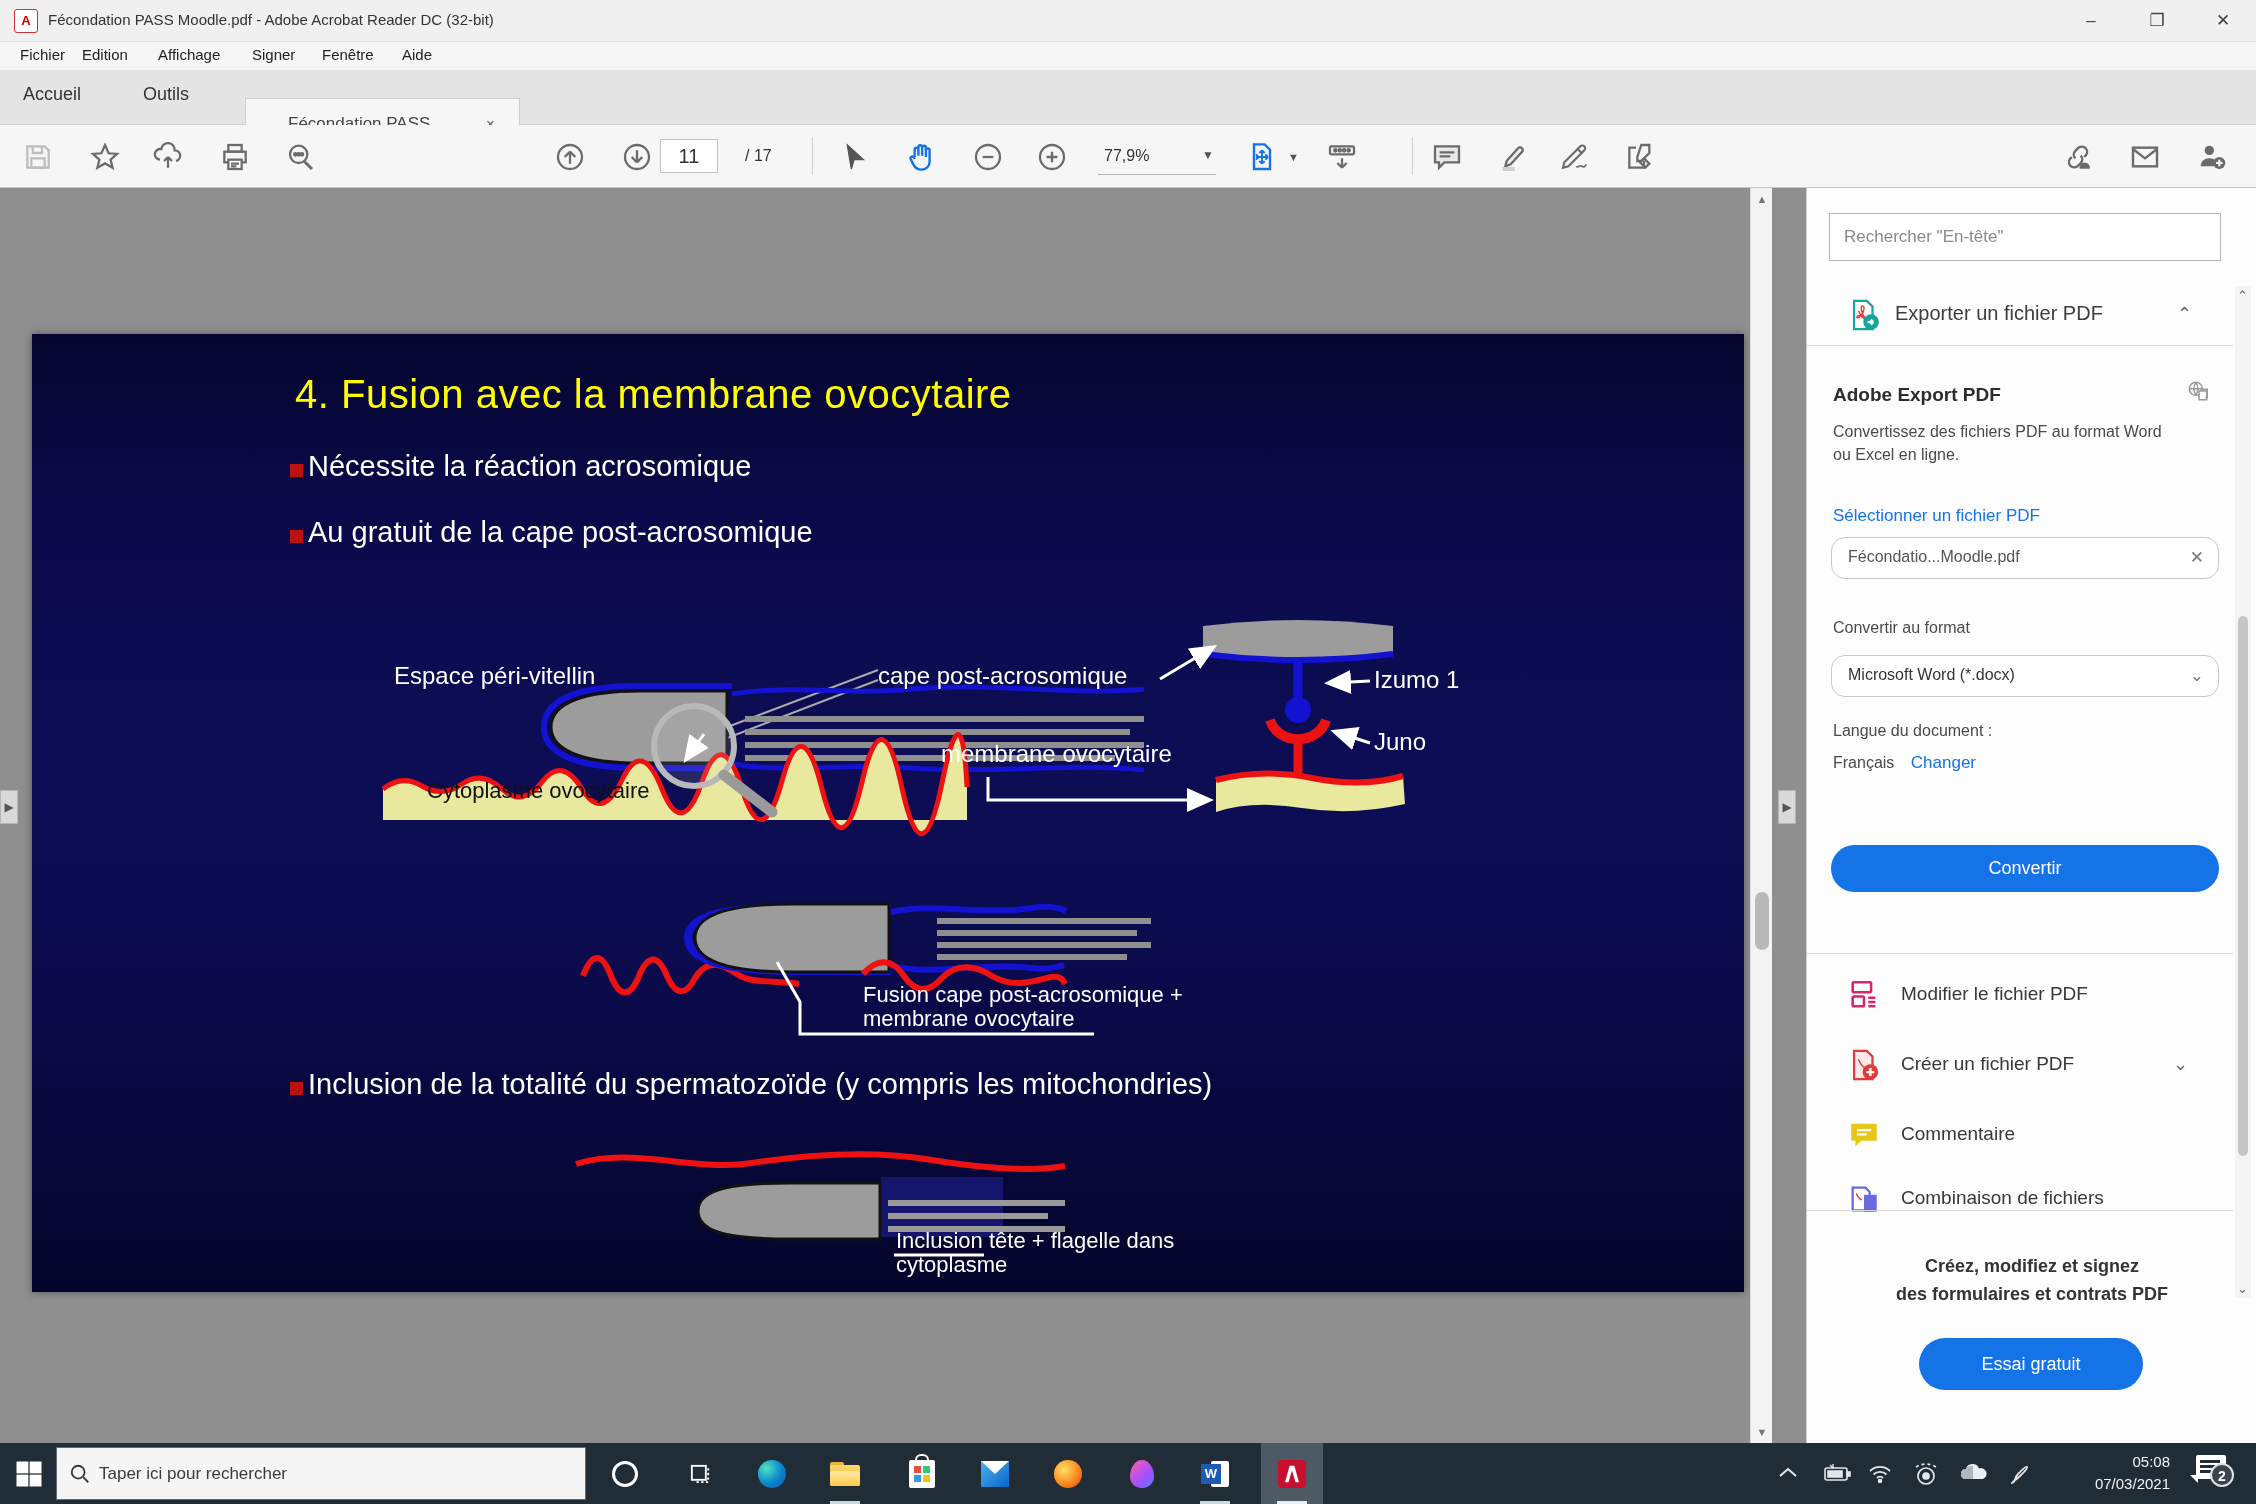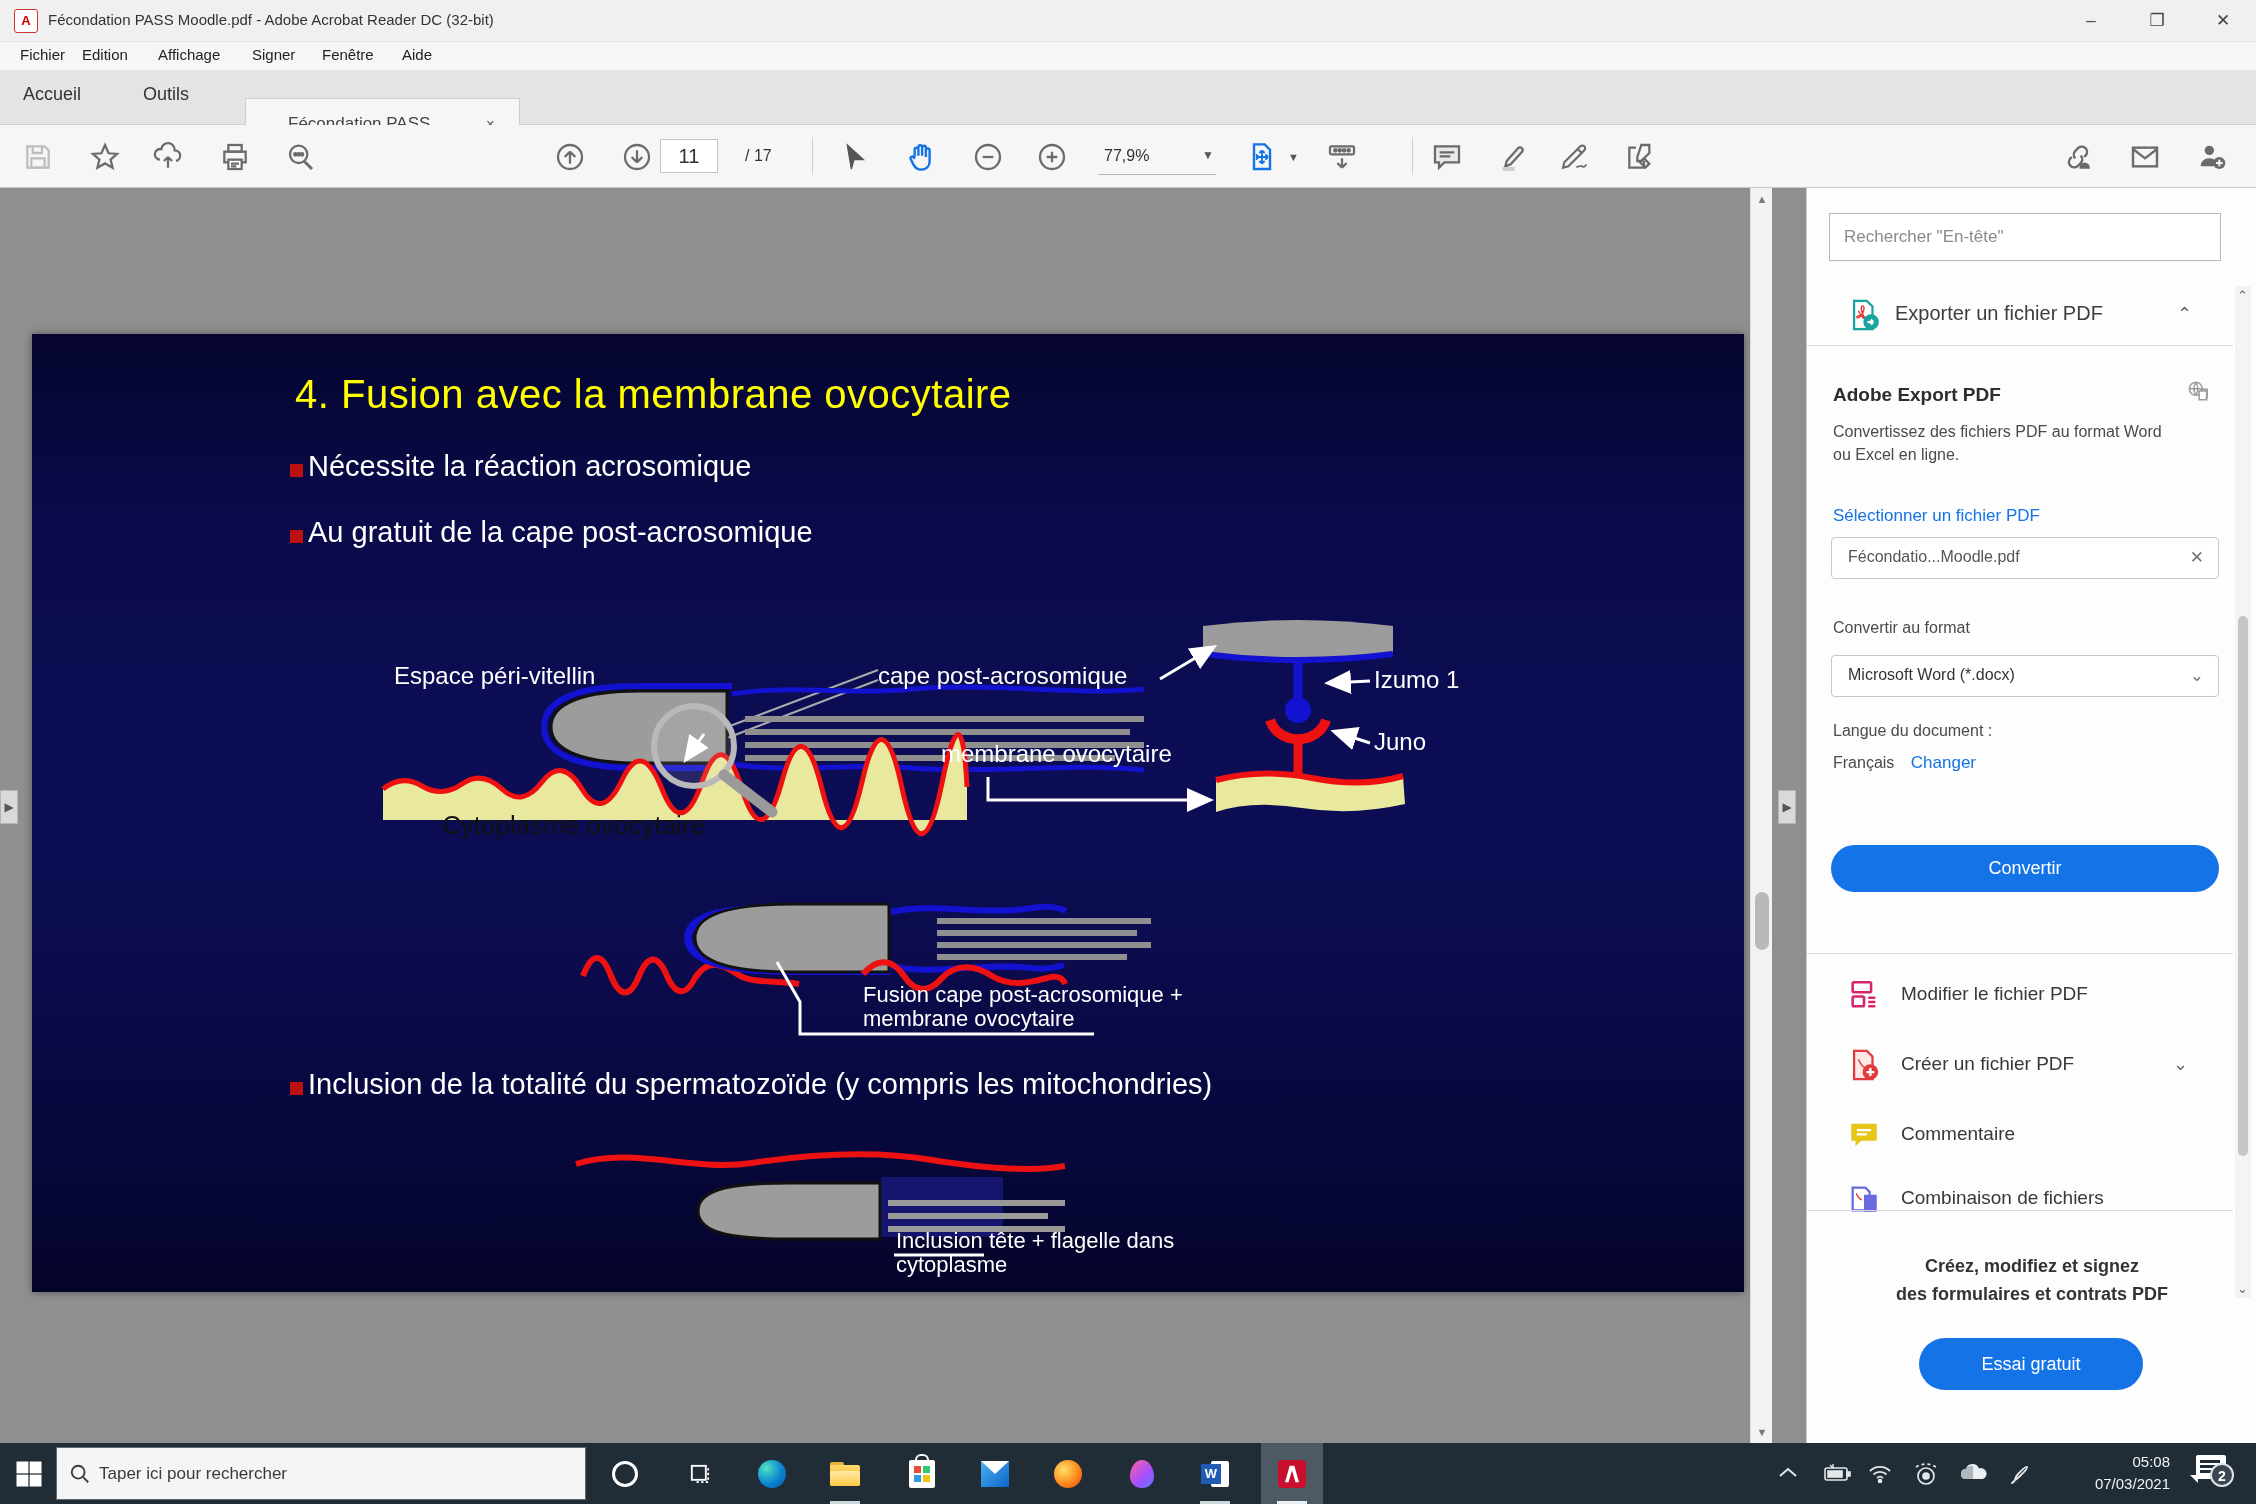--- a/index.html
+++ b/index.html
@@ -36,36 +36,36 @@
   #slide { left:32px; top:146px; width:1712px; height:958px;
     background:linear-gradient(180deg,#05052e 0%,#0a0a4a 18%,#0d0d56 45%,#0b0b4e 65%,#060634 92%,#04042a 100%);
     box-shadow:0 0 8px rgba(0,0,0,.4); }
   #slide svg.diag { position:absolute; left:0; top:0; }
   .sl-title { left:263px; top:38px; font-size:40px; color:#ffff00; letter-spacing:.5px; }
   .sl-bullet { font-size:29px; color:#ffffff; }
   .rsq { width:13px; height:13px; background:#bb1111; }
   .sl-lab { position:absolute; color:#ffffff; font-size:24px; }
   .sl-lab-sm { position:absolute; color:#ffffff; font-size:22px; }
   #zonebox { left:351px; top:258px; width:584px; height:58px; background:#ffff00; color:#111; font-size:26px; font-weight:600; text-align:center; line-height:58px; }
-  #cytolab { left:395px; top:476px; font-size:26px; color:#111;margin-left:15px; }
+  #cytolab { left:395px; top:444px; font-size:22px; color:#111; }
   .scrollbar { left:1750px; top:0; width:22px; height:1255px; background:#f3f3f3; border-left:1px solid #dcdcdc; }
   .sb-arrow { position:absolute; left:0; width:22px; text-align:center; font-size:11px; color:#777; }
   .sb-thumb { position:absolute; left:4px; width:14px; background:#b9b9b9; border-radius:7px; }
   .pane-handle { width:18px; height:34px; background:#d9d9d9; border:1px solid #b5b5b5; color:#555; font-size:12px; text-align:center; line-height:32px; }
 
   
   #sidebar { left:1806px; top:188px; width:450px; height:1255px; background:#fdfdfd; border-left:1px solid #cfcfcf; }
   #sb-search { left:22px; top:25px; width:392px; height:48px; border:1px solid #b9b9b9; background:#fff; font-size:17px; color:#333; padding:0 14px; font-family:"Liberation Sans",sans-serif; }
   #sb-search::placeholder { color:#8a8a8a; }
   .sb-hdr-lbl { font-size:20px; color:#3d3d3d; }
   .divider { position:absolute; left:0; width:426px; height:1px; background:#d8d8d8; }
   .sb-bold { font-size:19px; font-weight:bold; color:#2d2d2d; }
   .sb-body { font-size:16px; color:#4a4a4a; line-height:23px; }
   .sb-link { font-size:17px; color:#1473e6; }
-  .chip { left:24px; width:388px; height:42px; border:1px solid #c8c8c8; border-radius:4px; background:#fff; }
+  .chip { left:24px; width:388px; height:42px; border:1px solid #c8c8c8; border-radius:14px; background:#fff; }
   .chip .t { position:absolute; left:16px; top:10px; font-size:16px; color:#555; }
   .chip .cx { position:absolute; right:14px; top:9px; font-size:17px; color:#777; }
   .bluebtn { background:#1473e6; color:#fff; border:none; border-radius:26px; font-size:18px; font-family:"Liberation Sans",sans-serif; }
   .toolrow-lbl { font-size:19px; color:#383838; }
   .promo { width:450px; text-align:center; font-size:18px; font-weight:bold; color:#333; }
   .sb-scroll { left:428px; top:98px; width:16px; height:1012px; background:#f4f4f4; }
   .sb-scroll .thumb { position:absolute; left:3px; width:10px; background:#c6c6c6; border-radius:5px; }
   .chev { color:#666; font-size:13px; }
 
   

